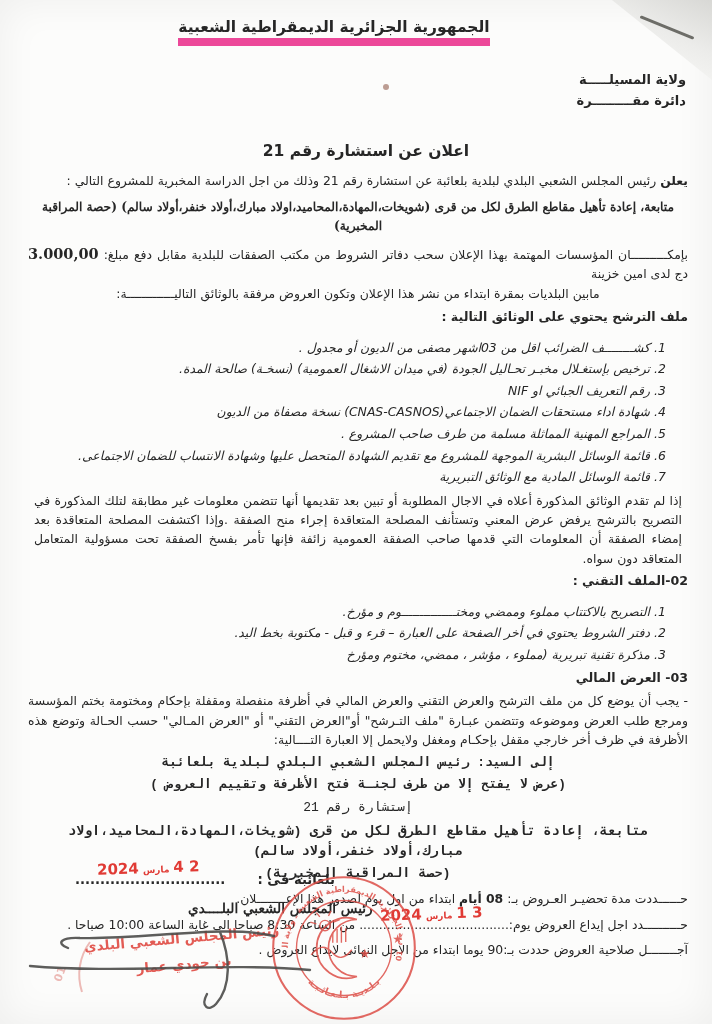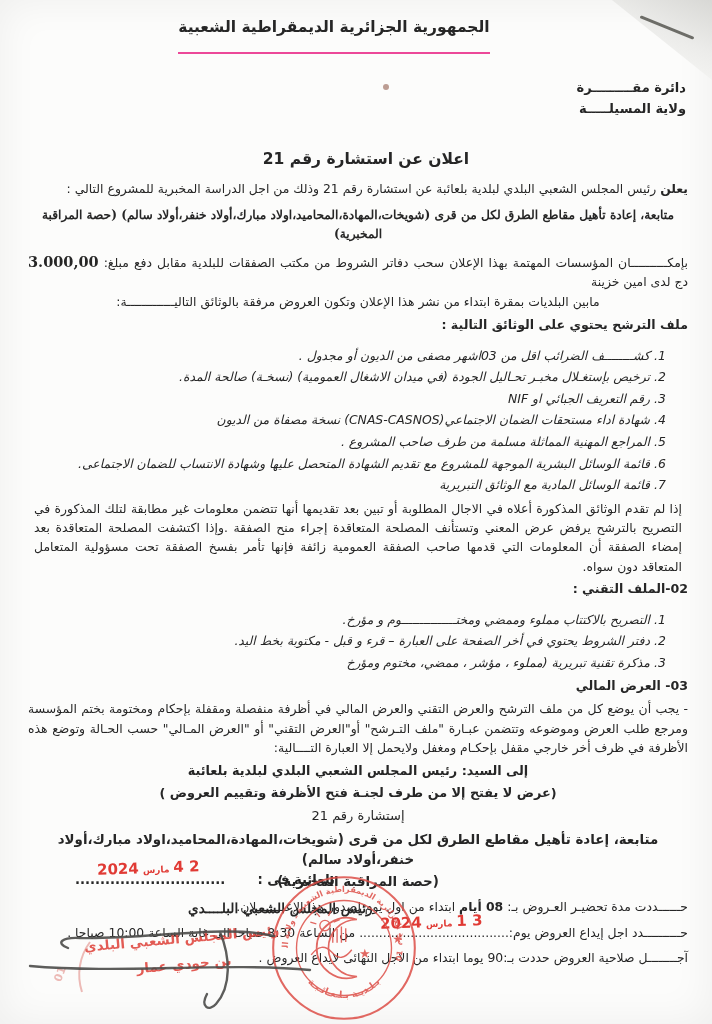--- a/index.html
+++ b/index.html
@@ -9,41 +9,41 @@
   
   .fold{position:absolute;top:0;right:0;width:122px;height:80px;
         background:linear-gradient(205deg,#d8d8d5 0%,#ececea 40%,#f9f9f7 78%);
         clip-path:polygon(18% 0,100% 0,100% 100%);}
   .staple{position:absolute;top:26px;right:16px;width:58px;height:3px;background:#6d6d68;
         transform:rotate(22deg);border-radius:2px;}
   .dot-artifact{position:absolute;left:383px;top:84px;width:6px;height:6px;border-radius:50%;
         background:#9a6a5a;opacity:.65;}
   
   .republic{font-weight:bold;font-size:15.5px;text-align:center;width:fit-content;
-        margin:18px auto 0;position:relative;right:22px;border-bottom:2px solid #ec4899;
-        padding-bottom:16px;}
+        margin:18px auto 0;position:relative;right:22px;border-bottom:8px solid #ec4899;
+        padding-bottom:2px;}
   .admin{font-weight:bold;font-size:13px;text-align:right;margin:24px 26px 0 0;line-height:1.6;}
   h1.title{font-size:15.5px;font-weight:bold;text-align:center;margin:30px 0 10px;position:relative;left:10px;}
   
   .content{padding:0 24px 0 28px;font-size:12.4px;line-height:1.5;}
   p{margin:0;}
   .intro{margin:12px 0 8px;}
   .project{font-weight:bold;font-size:12.2px;text-align:center;margin:6px 0 8px;
         font-family:"DejaVu Serif",serif;}
   .purchase1{text-align:justify;margin:4px 0 2px;}
   .amount{font-size:14.5px;font-weight:bold;font-family:"DejaVu Serif",serif;}
   .purchase2{text-align:center;margin:2px 0 4px;}
   .sec-head{font-weight:bold;font-size:12.6px;margin:4px 0 2px;}
   ol{margin:12px 0 4px;padding-right:38px;font-style:italic;}
   ol li{margin-bottom:3px;}
   .warning{text-align:justify;margin:4px 6px 3px;line-height:1.55;}
   .fin{padding-right:150px;margin:2px 0 4px;}
   .fin-item{margin-bottom:3.5px;}
   .envelope{text-align:justify;margin:4px 0 4px;line-height:1.55;}
-  .addr{text-align:center;margin-top:4px;}
+  .addr{text-align:center;margin-top:4px;font-family:Liberation Mono, monospace;}
   .addr .a1{font-weight:bold;font-size:12.8px;margin-bottom:3px;}
   .addr .a2{font-weight:bold;font-size:12.8px;margin-bottom:4px;}
   .addr .a3{font-size:13px;margin-bottom:4px;}
   .addr .a4{font-weight:bold;font-size:13.4px;margin-bottom:2px;}
   .addr .a5{font-weight:bold;font-size:13.4px;margin-bottom:6px;}
   .deadlines{margin-top:6px;}
   .deadlines .dl{margin-bottom:7px;}
   .b{font-weight:bold;}
   
   .red-stamp{color:#e03a34;font-weight:bold;white-space:nowrap;direction:rtl;}
@@ -69,22 +69,22 @@
 <div class="page">
 
   <div class="fold">
     <div class="staple"></div>
   </div>
   <div class="dot-artifact"></div>
 
   <div class="republic">الجمهورية الجزائرية  الديمقراطية الشعبية</div>
 
   <div class="admin">
+    <div>ولاية المسيلـــــة</div>
     <div>دائرة مقـــــــــرة</div>
-    <div>ولاية المسيلـــــة</div>
   </div>
 
   <h1 class="title">اعلان عن استشارة رقم 21</h1>
 
   <div class="content">
 
     <p class="intro"><span class="b">يعلن</span> <span>رئيس المجلس الشعبي البلدي  لبلدية بلعائبة عن استشارة رقم 21 وذلك من اجل الدراسة المخبرية للمشروع التالي :</span></p>
 
     <p class="project">متابعة، إعادة تأهيل مقاطع الطرق لكل من قرى (شويخات،المهادة،المحاميد،اولاد مبارك،أولاد خنفر،أولاد سالم) (حصة المراقبة المخبرية)</p>
 

